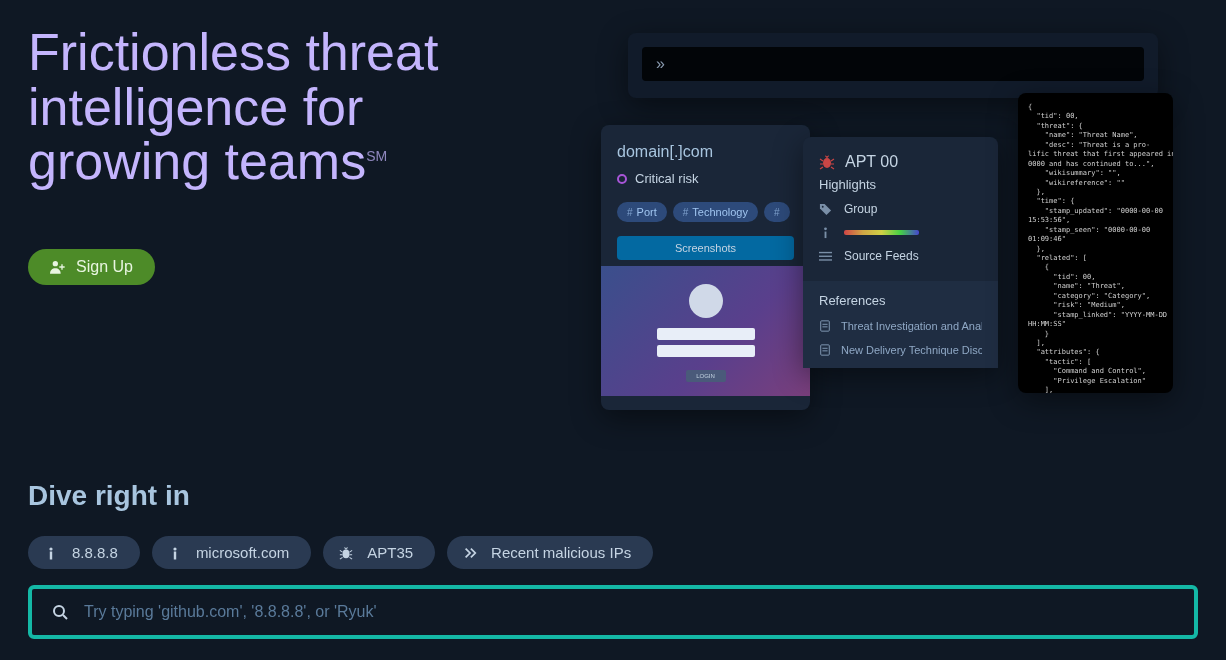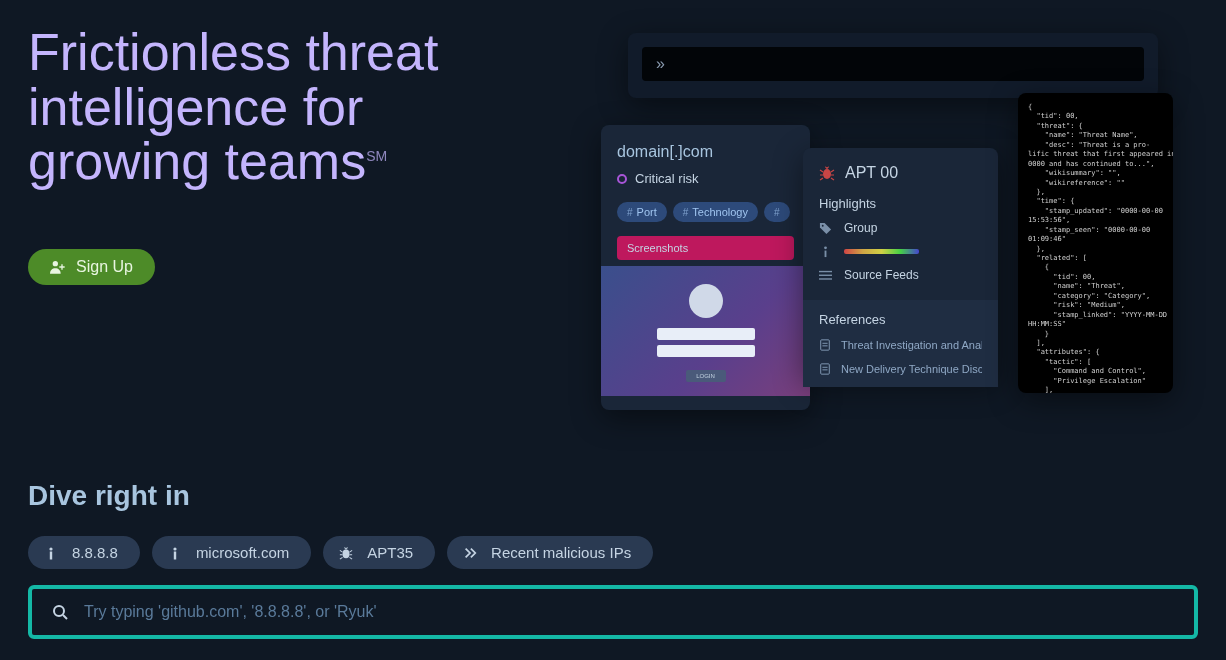--- a/index.html
+++ b/index.html
@@ -83,24 +83,25 @@
   font-size: 11px;
   color: #a0c5f0;
   display: flex;
   align-items: center;
   gap: 4px;
   white-space: nowrap;
 }
 .hash { font-size: 10px; opacity: 0.7; }
 .shots-box {
   margin-top: 14px;
-  background: #be185d;
+  background: #0369a1;
   border-radius: 4px;
   padding: 6px 10px;
   font-size: 11px;
+  text-align: center;
 }
 .shots-preview {
   margin-top: 6px;
   margin-left: -16px; margin-right: -16px;
   height: 130px;
   background: linear-gradient(135deg, #3a4f8c, #5a3f8c 60%, #7a3f7c);
   position: relative;
 }
 .avatar-circle {
   position: absolute; top: 18px; left: 50%; transform: translateX(-50%);
@@ -112,26 +113,26 @@
 }
 .lf1 { top: 62px; }
 .lf2 { top: 79px; }
 .login-btn-mini {
   position: absolute; top: 104px; left: 50%; transform: translateX(-50%);
   width: 40px; height: 12px; background: #4a5a7a; border-radius: 2px;
   font-size: 6px; color: #c5d4e3; text-align: center; line-height: 12px;
 }
 
 .card-apt {
-  top: 123px; left: 215px; width: 195px; height: 230px;
+  top: 112px; left: 215px; width: 195px; height: 230px;
   padding: 16px;
 }
 .apt-title { display: flex; align-items: center; gap: 10px; font-size: 16px; color: #c5d4e3; }
 .bug-icon { color: #c94545; width: 16px; height: 16px; }
-.highlights { margin-top: 14px; font-size: 13px; }
+.highlights { margin-top: 6px; font-size: 13px; }
 .hl-row { display: flex; align-items: center; gap: 12px; margin-top: 10px; font-size: 12px; }
 .hl-icon { width: 13px; height: 13px; display: inline-flex; align-items: center; justify-content: center; color: #7a8fa8; }
 .rainbow { width: 75px; height: 5px; background: linear-gradient(90deg, #d04545, #d0a545, #d0d045, #45d045, #4545d0); border-radius: 2px; }
 .refs-box {
   margin: 18px -16px 0; background: #1f2d42; padding: 12px 16px;
 }
 .ref-item {
   display: flex; gap: 10px; margin-top: 12px; font-size: 11px; color: #8fa8c5;
   align-items: center; white-space: nowrap; overflow: hidden;
 }

